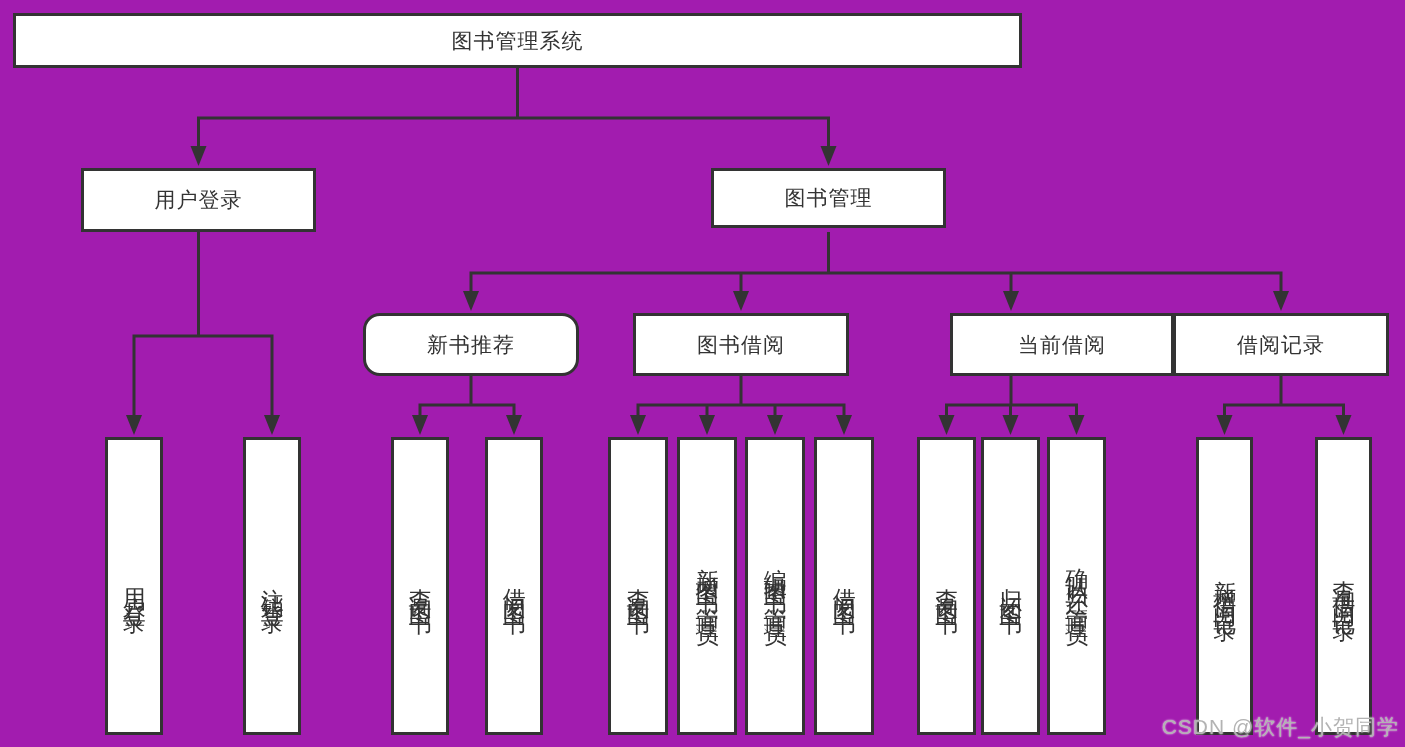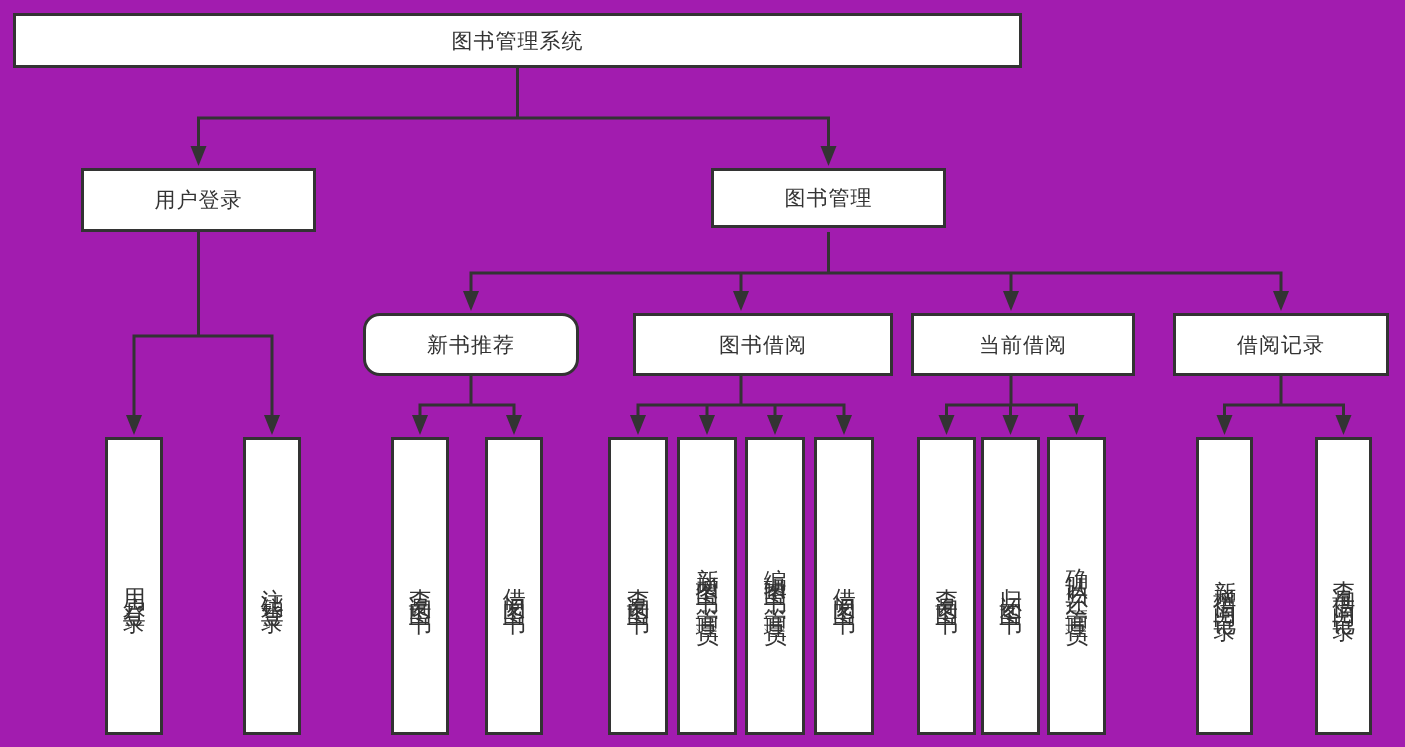--- a/index.html
+++ b/index.html
@@ -39,22 +39,22 @@
     color: #b3b3b3;
     letter-spacing: 1px;
     text-shadow: 0 0 2px #ffffff;
     white-space: nowrap;
   }
   
   #n-root   { left:13px;  top:13px;  width:1009px; height:55px; }
   #n-l2-0   { left:81px;  top:168px; width:235px;  height:64px; }
   #n-l2-1   { left:711px; top:168px; width:235px;  height:60px; }
   #n-l3-0   { left:363px; top:313px; width:216px;  height:63px;border-radius:17px; }
-  #n-l3-1   { left:633px; top:313px; width:260px;  height:63px; }
-  #n-l3-2   { left:911px; top:313px; width:224px;  height:63px;font-family:Liberation Serif, serif; }
+  #n-l3-1   { left:633px; top:313px; width:216px;  height:63px; }
+  #n-l3-2   { left:950px; top:313px; width:224px;  height:63px;font-family:Liberation Serif, serif; }
   #n-l3-3   { left:1173px;top:313px; width:216px;  height:63px; }
   .leaf     { top:437px; height:298px; }
   #n-l4-0   { left:105px;  width:58px; }
   #n-l4-1   { left:243px;  width:58px; }
   #n-l4-2   { left:391px;  width:58px; }
   #n-l4-3   { left:485px;  width:58px; }
   #n-l4-4   { left:608px;  width:60px; }
   #n-l4-5   { left:677px;  width:60px; }
   #n-l4-6   { left:745px;  width:60px; }
   #n-l4-7   { left:814px;  width:60px; }
@@ -159,13 +159,14 @@
   <div id="n-l4-10" class="node v leaf">
     <span class="vtext">确认归还（管理员）</span>
   </div>
   <div id="n-l4-11" class="node v leaf">
     <span class="vtext">新增借阅记录</span>
   </div>
   <div id="n-l4-12" class="node v leaf">
     <span class="vtext">查询借阅记录</span>
   </div>
 
+  <div class="watermark">CSDN @软件_小贺同学</div>
 </div>
 
 </body></html>

